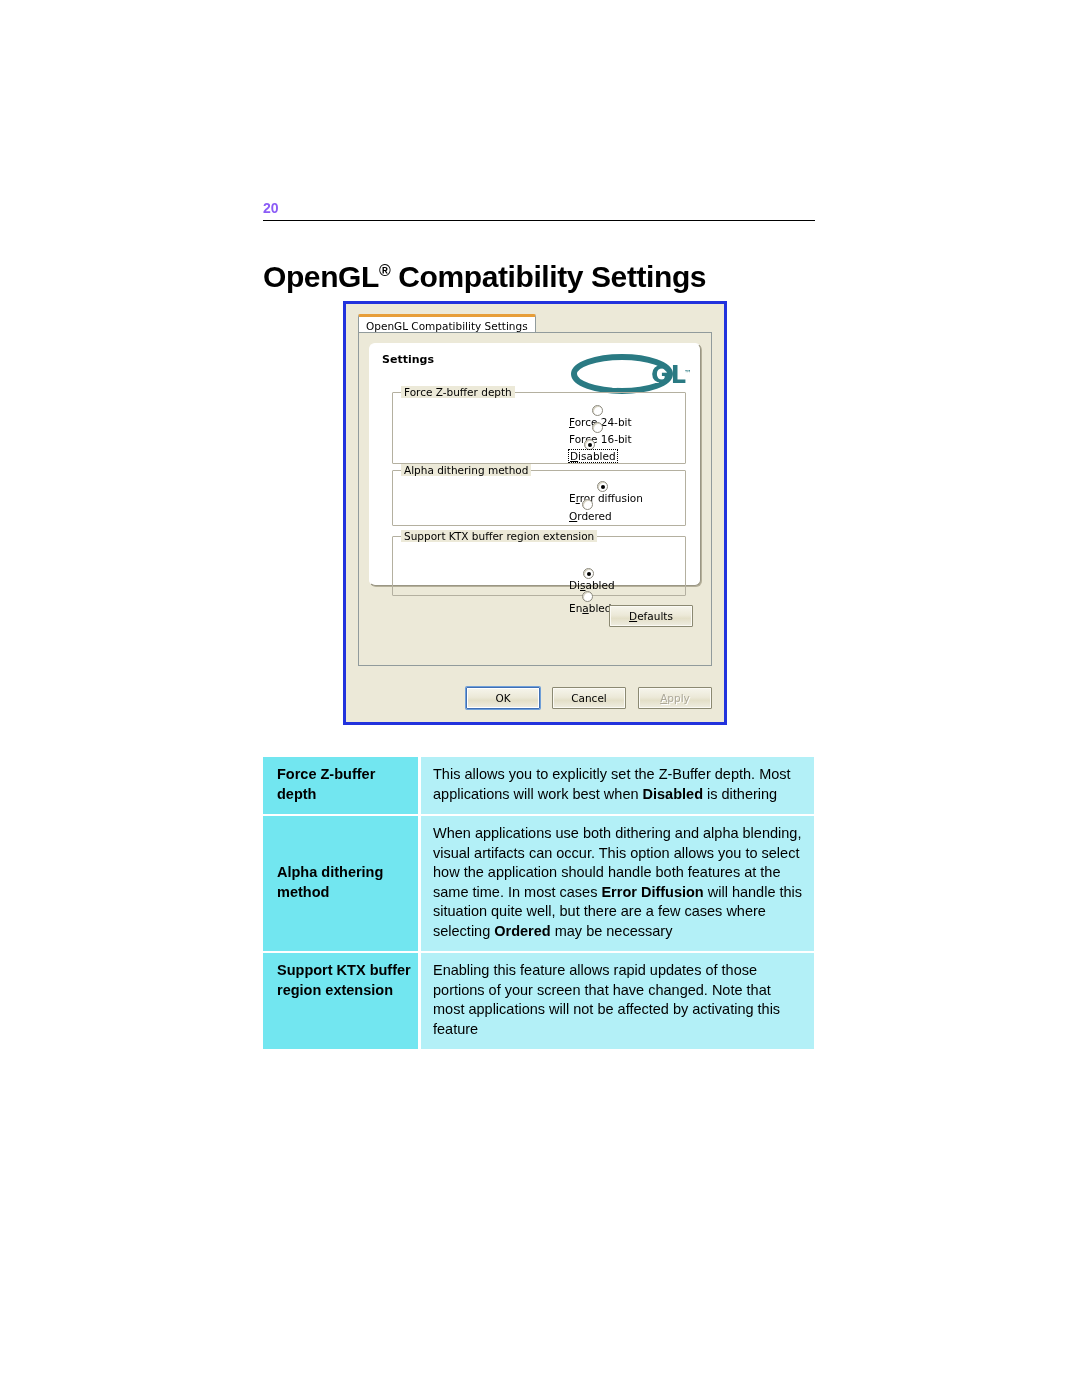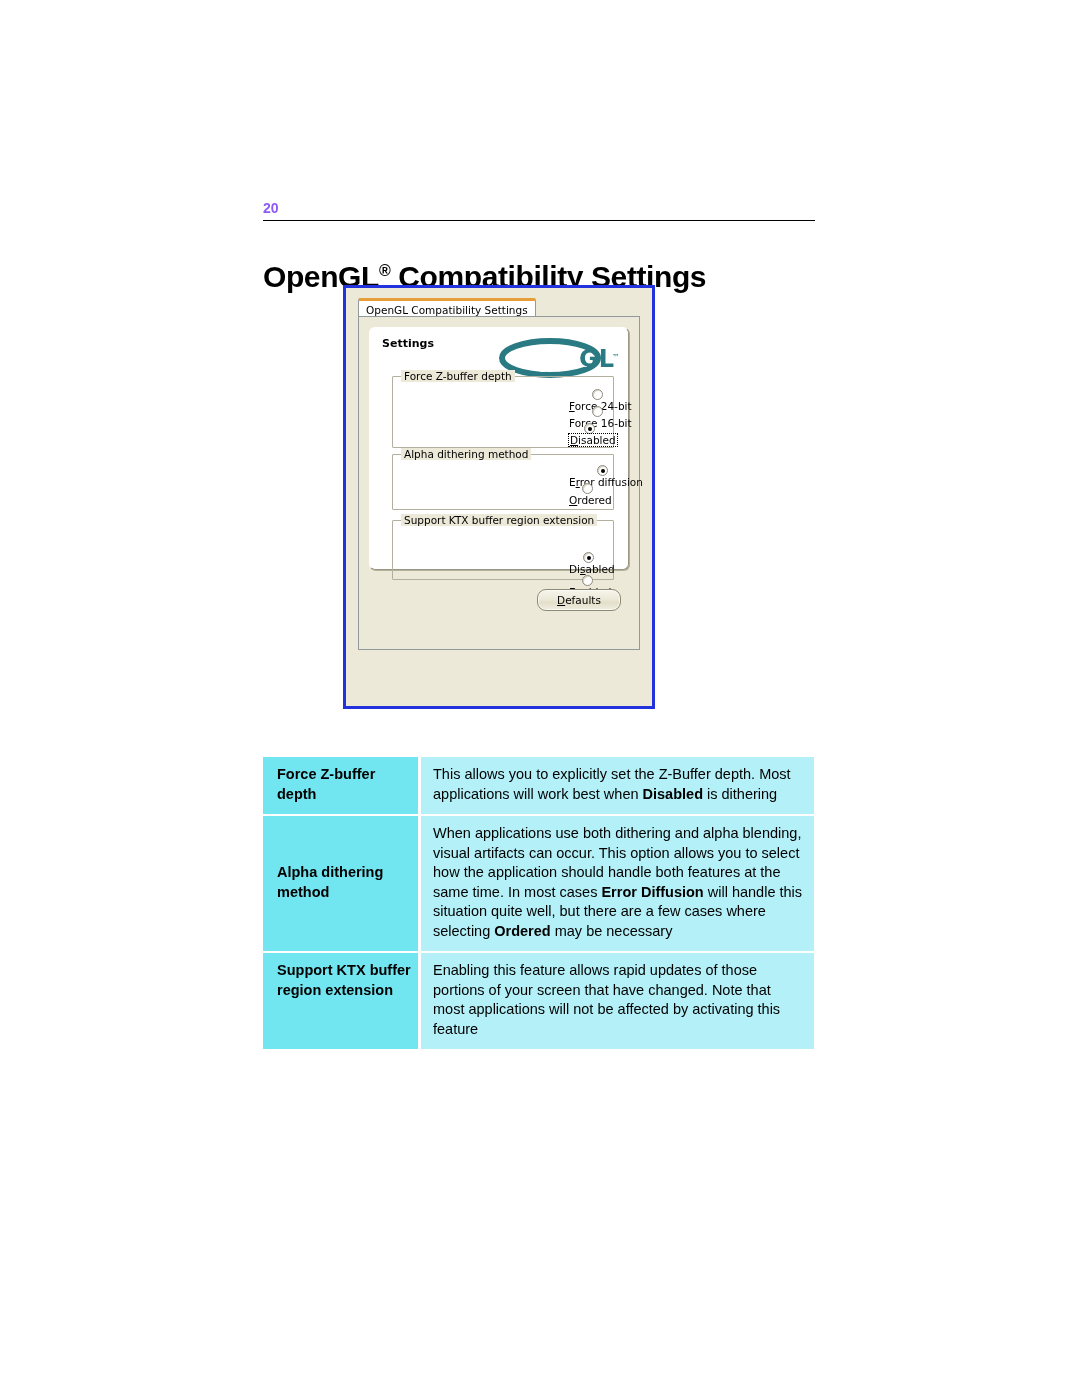--- a/index.html
+++ b/index.html
@@ -46,22 +46,22 @@
   .page-title sup {
     font-size: 16px;
     vertical-align: super;
     line-height: 0;
   }
 
   
   .dialog {
     position: absolute;
     left: 343px;
-    top: 285px;
-    width: 312px;
+    top: 301px;
+    width: 384px;
     height: 424px;
     background: #ece9d8;
     border: 3px solid #2233dd;
     box-sizing: border-box;
     font-family: "DejaVu Sans", sans-serif;
   }
   .dialog-inner {
     position: absolute;
     left: 3px;
     top: 3px;
@@ -199,21 +199,21 @@
   .radio-row.focused .radio-label {
     outline: 1px dotted #000;
     outline-offset: 0px;
     padding: 0 1px;
   }
 
   
   .xp-button {
     background: linear-gradient(to bottom, #f6f5ec 0%, #ece9d8 46%, #e3dfc8 62%, #efede1 100%);
     border: 1px solid #8b8972;
-    border-radius: 9px;
+    border-radius: 1px;
     font-size: 10.5px;
     color: #000;
     text-align: center;
     box-sizing: border-box;
     display: flex;
     align-items: center;
     justify-content: center;
     box-shadow: inset 0 0 0 1px #fbfaf4;
   }
   .xp-button u { text-decoration: underline; }
@@ -362,20 +362,27 @@
             <span class="radio-label"><span>Di</span><u>s</u><span>abled</span></span>
           </label>
         </div>
       </div>
 
       <div class="xp-button btn-defaults">
         <span><span></span><u>D</u><span>efaults</span></span>
       </div>
     </div>
 
+    <div class="dialog-buttons">
+      <div class="xp-button default">OK</div>
+      <div class="xp-button">Cancel</div>
+      <div class="xp-button disabled">
+        <span><u>A</u><span>pply</span></span>
+      </div>
+    </div>
 
   </div>
 </div>
 
 <table class="desc-table">
   <tbody>
     <tr>
       <td class="term">Force Z-buffer depth</td>
       <td class="def"><span>This allows you to explicitly set the Z-Buffer depth. Most applications will work best when </span><b>Disabled</b><span> is dithering</span></td>
     </tr>

